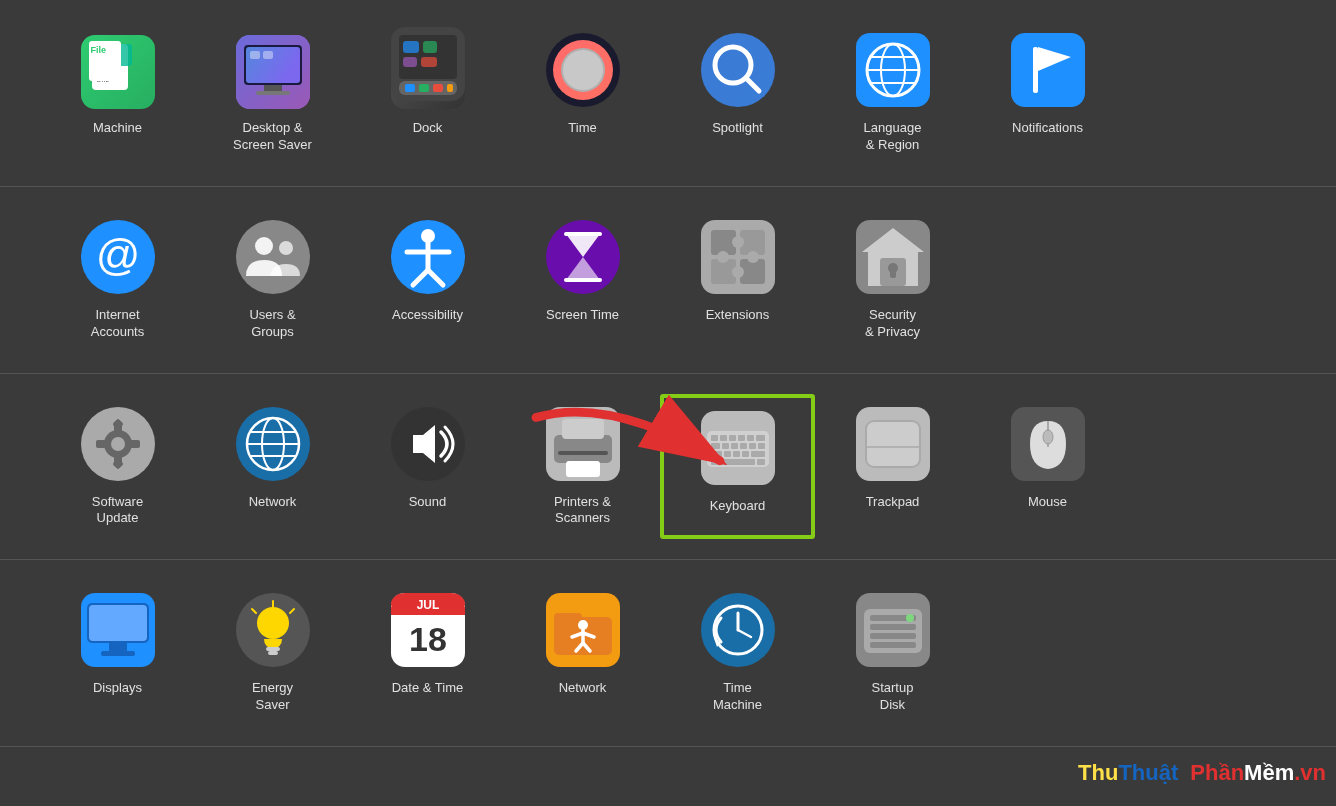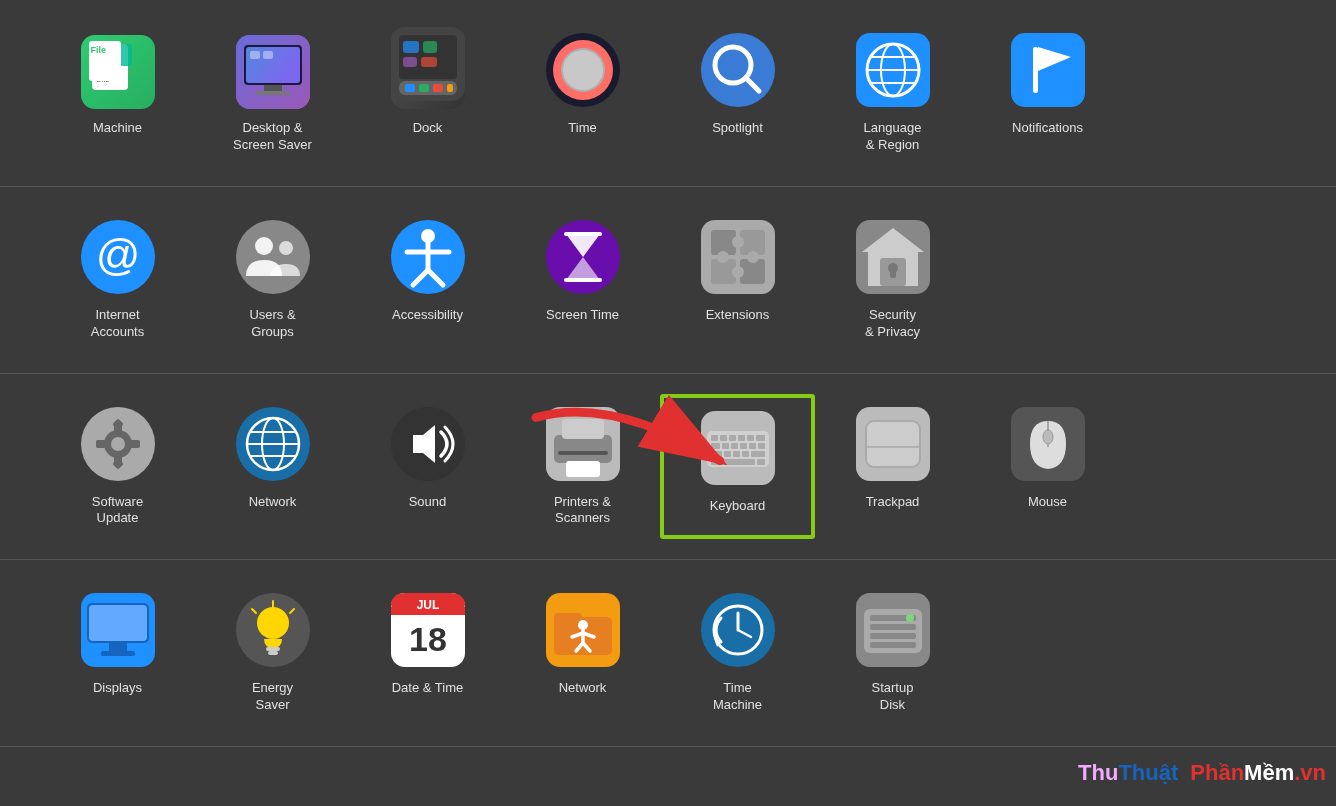--- a/index.html
+++ b/index.html
@@ -72,21 +72,21 @@
     
     .watermark {
       position: absolute;
       bottom: 20px;
       right: 10px;
       font-size: 22px;
       font-weight: bold;
       pointer-events: none;
       z-index: 20;
     }
-    .watermark span.thu { color: #f0abfc; }
+    .watermark span.thu { color: #fde047; }
     .watermark span.thuat { color: #1565c0; }
     .watermark span.phan { color: #e03030; margin-left: 12px; }
     .watermark span.mem { color: #ffffff; }
     .watermark span.vn { color: #e03030; }
 
     
 
     
     .icon-general {
       width: 74px; height: 74px;

